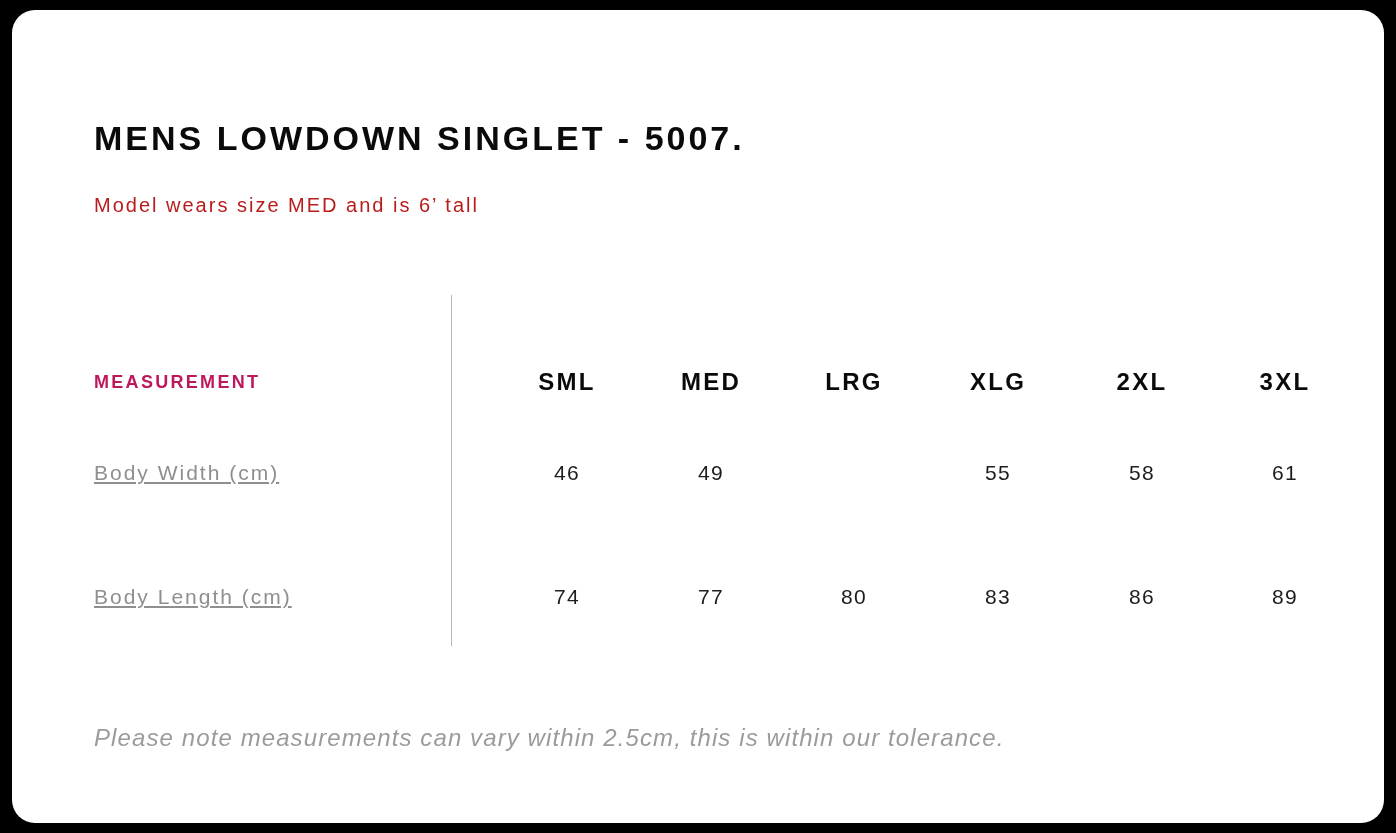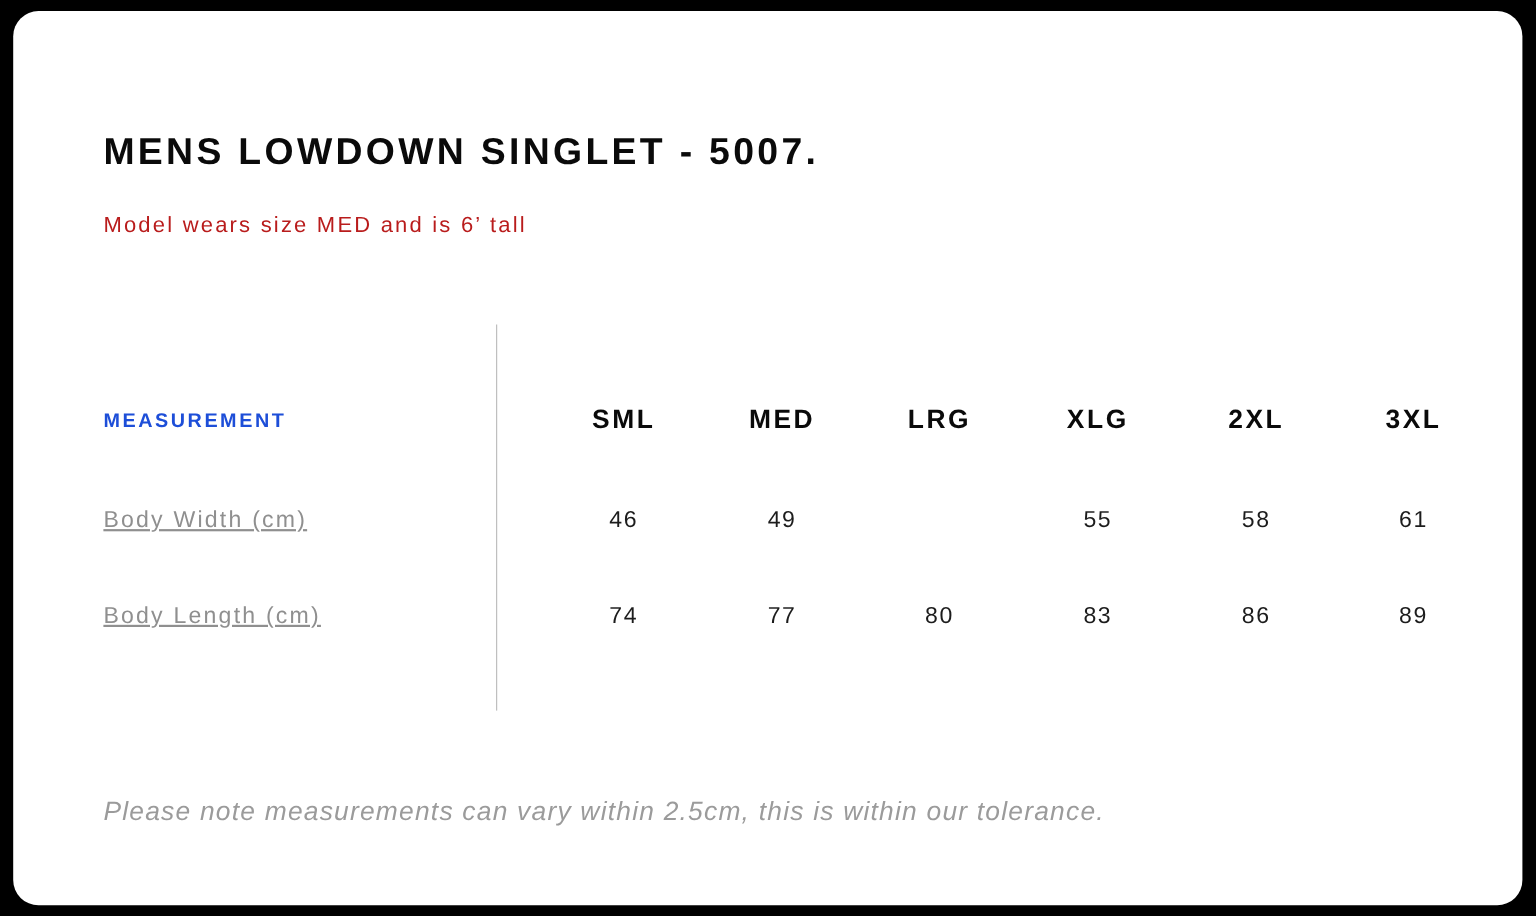--- a/index.html
+++ b/index.html
@@ -77,36 +77,36 @@
   }
 
   .row {
     position: absolute;
     left: 0;
     width: 100%;
     height: 40px;
   }
   .row-head   { top: 352px; }
   .row-data-0 { top: 443px; }
-  .row-data-1 { top: 530px; }
+  .row-data-1 { top: 567px; }
 
   .cell-label {
     position: absolute;
     left: 82px;
     top: 0;
     height: 40px;
     line-height: 40px;
     white-space: nowrap;
   }
 
   .row-head .cell-label {
     font-size: 18px;
     font-weight: 700;
     letter-spacing: 2.3px;
-    color: #1d4ed8;
+    color: #be185d;
   }
 
   .row-data .cell-label {
     font-size: 21px;
     font-weight: 400;
     letter-spacing: 2.0px;
     color: #8f8f8f;
     text-decoration: underline;
   }
 

